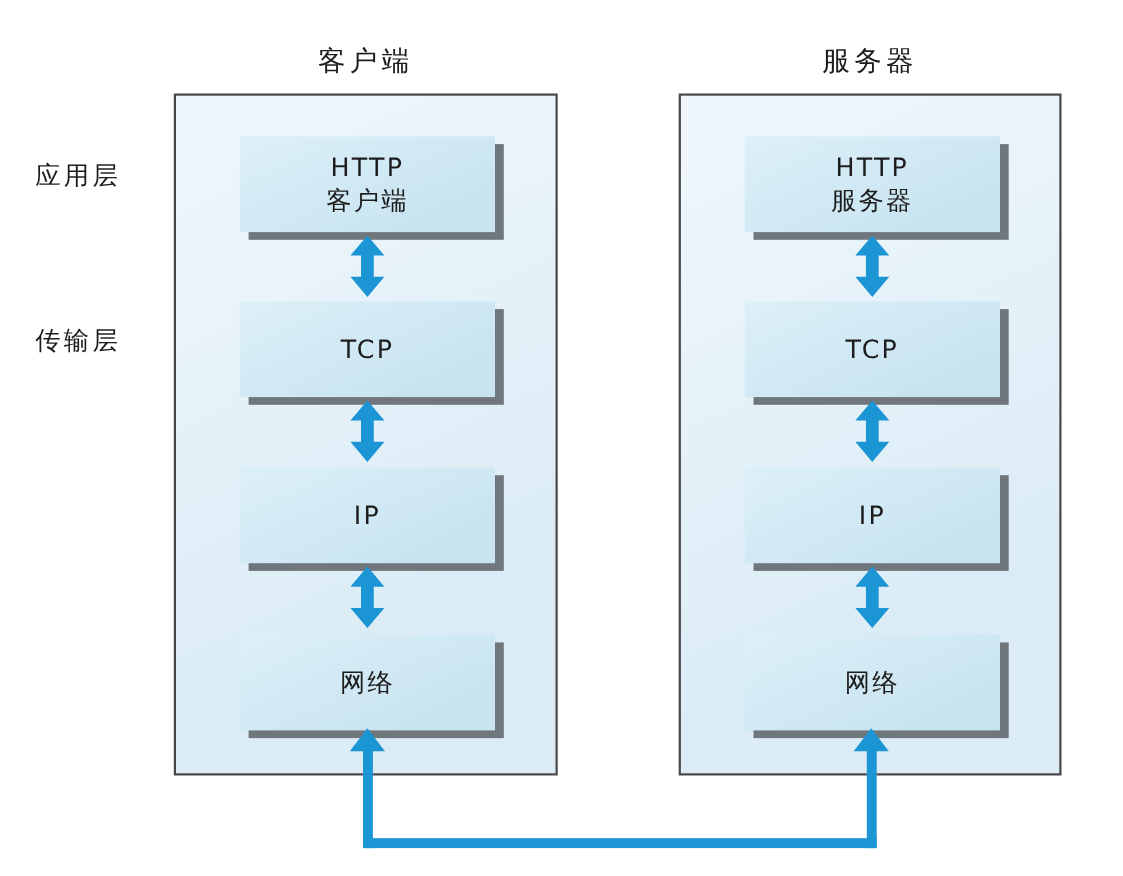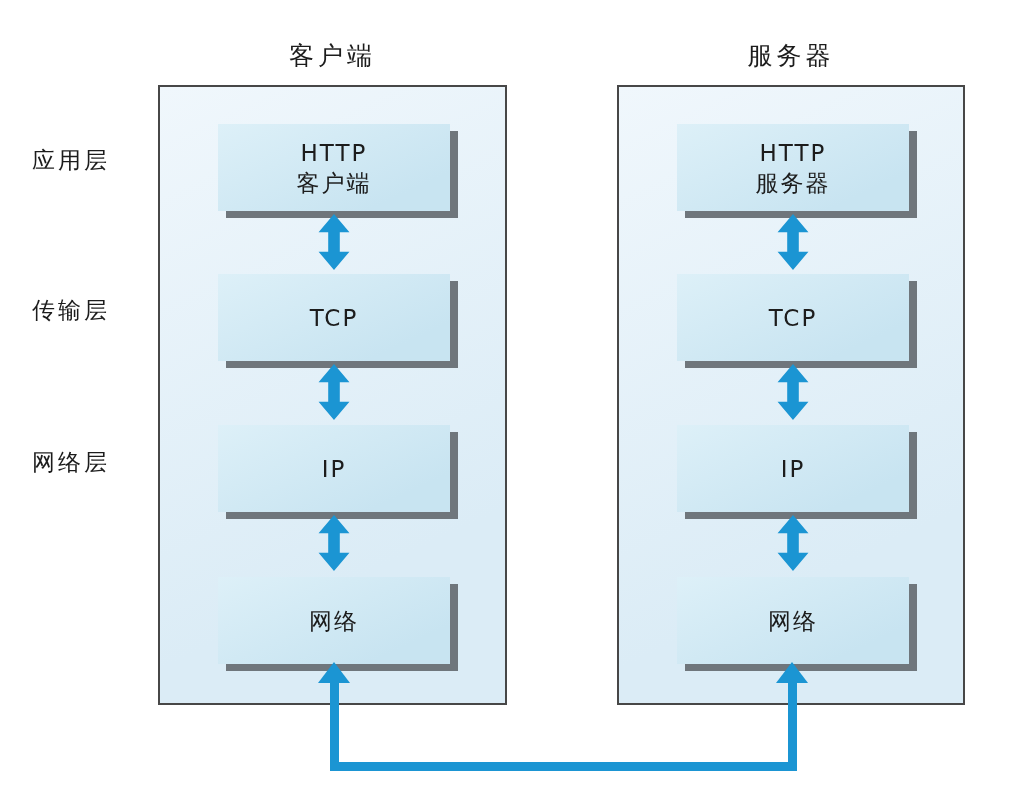--- a/index.html
+++ b/index.html
@@ -55,21 +55,20 @@
   .conn-head.left{left:318px;top:662px;}
   .conn-head.right{left:776px;top:662px;}
 </style>
 </head>
 <body>
 
 <div class="canvas">
 
   <div class="row-label" style="top:295px">传输层</div>
   <div class="row-label" style="top:145px">应用层</div>
-  <div class="row-label" style="top:447px">网络层</div>
 
   <div class="stack-title client">客户端</div>
   <div class="stack-title server">服务器</div>
 
   <div class="panel client">
     <div class="proto-box" style="top:37px">
       <span class="l1">HTTP</span>
       <span class="l2">客户端</span>
     </div>
     <div class="v-arrow" style="top:127px">

